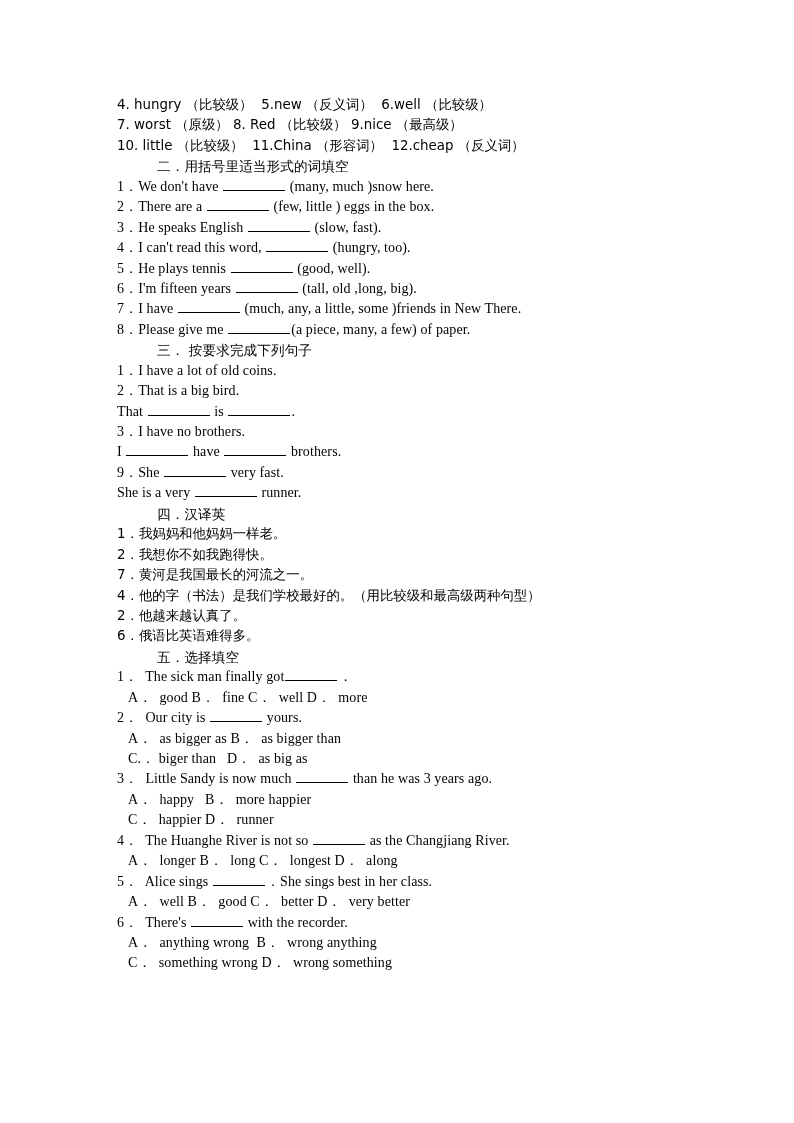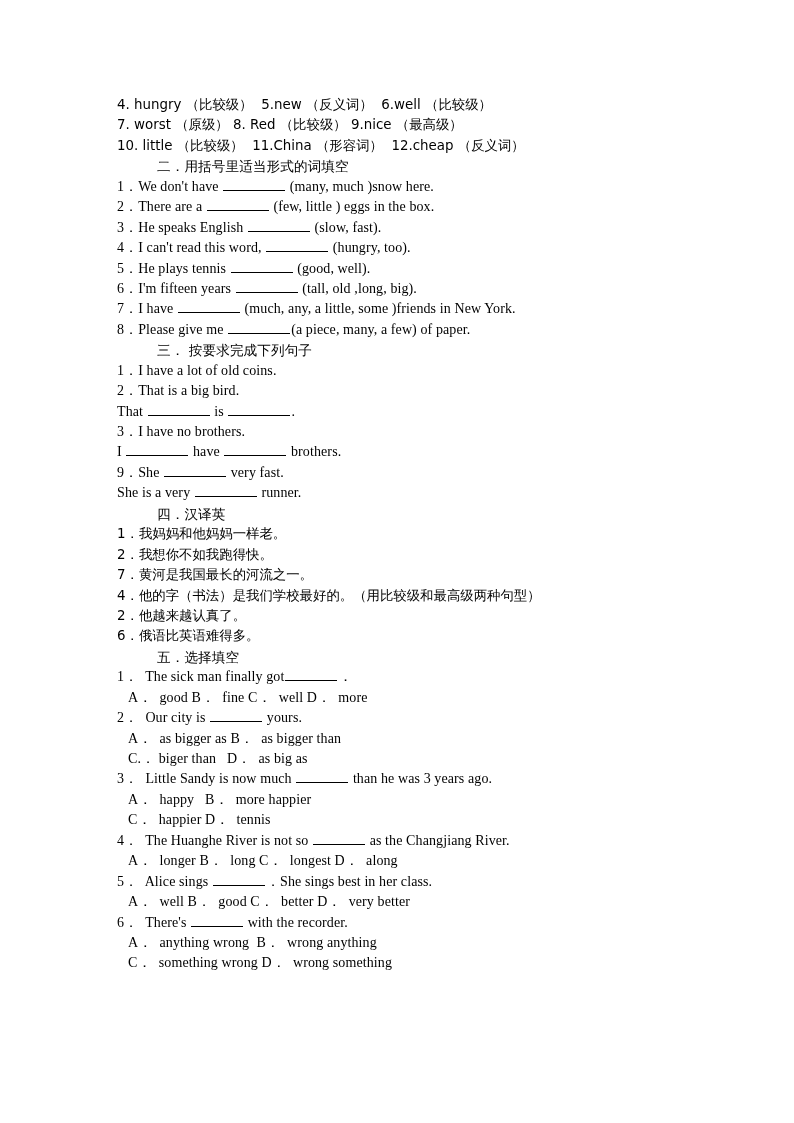--- a/index.html
+++ b/index.html
@@ -74,21 +74,21 @@
   <div class="line cn">10. little （比较级）  11.China （形容词）  12.cheap （反义词）</div>
 
   <div class="line heading">二．用括号里适当形式的词填空</div>
 
   <div class="line"><span>1．We don't have </span><span class="blank b-long"></span><span> (many, much )snow here.</span></div>
   <div class="line"><span>2．There are a </span><span class="blank b-long"></span><span> (few, little ) eggs in the box.</span></div>
   <div class="line"><span>3．He speaks English </span><span class="blank b-long"></span><span> (slow, fast).</span></div>
   <div class="line"><span>4．I can't read this word, </span><span class="blank b-long"></span><span> (hungry, too).</span></div>
   <div class="line"><span>5．He plays tennis </span><span class="blank b-long"></span><span> (good, well).</span></div>
   <div class="line"><span>6．I'm fifteen years </span><span class="blank b-long"></span><span> (tall, old ,long, big).</span></div>
-  <div class="line"><span>7．I have </span><span class="blank b-long"></span><span> (much, any, a little, some )friends in New York.</span></div>
+  <div class="line"><span>7．I have </span><span class="blank b-long"></span><span> (much, any, a little, some )friends in New There.</span></div>
   <div class="line"><span>8．Please give me </span><span class="blank b-long"></span><span>(a piece, many, a few) of paper.</span></div>
 
   <div class="line heading">三． 按要求完成下列句子</div>
 
   <div class="line">1．I have a lot of old coins.</div>
 
   <div class="line">2．That is a big bird.</div>
   <div class="line"><span>That </span><span class="blank b-long"></span><span> is </span><span class="blank b-long"></span><span>.</span></div>
 
   <div class="line">3．I have no brothers.</div>
@@ -109,21 +109,21 @@
 
   <div class="line"><span>1．  The sick man finally got</span><span class="blank b-mid"></span><span>．</span></div>
   <div class="line indent">A．  good B．  fine C．  well D．  more</div>
 
   <div class="line"><span>2．  Our city is </span><span class="blank b-mid"></span><span> yours.</span></div>
   <div class="line indent">A．  as bigger as B．  as bigger than</div>
   <div class="line indent">C.． biger than   D．  as big as</div>
 
   <div class="line"><span>3．  Little Sandy is now much </span><span class="blank b-mid"></span><span> than he was 3 years ago.</span></div>
   <div class="line indent">A．  happy   B．  more happier</div>
-  <div class="line indent">C．  happier D．  tennis</div>
+  <div class="line indent">C．  happier D．  runner</div>
 
   <div class="line"><span>4．  The Huanghe River is not so </span><span class="blank b-mid"></span><span> as the Changjiang River.</span></div>
   <div class="line indent">A．  longer B．  long C．  longest D．  along</div>
 
   <div class="line"><span>5．  Alice sings </span><span class="blank b-mid"></span><span>．She sings best in her class.</span></div>
   <div class="line indent">A．  well B．  good C．  better D．  very better</div>
 
   <div class="line"><span>6．  There's </span><span class="blank b-mid"></span><span> with the recorder.</span></div>
   <div class="line indent">A．  anything wrong  B．  wrong anything</div>
   <div class="line indent">C．  something wrong D．  wrong something</div>

